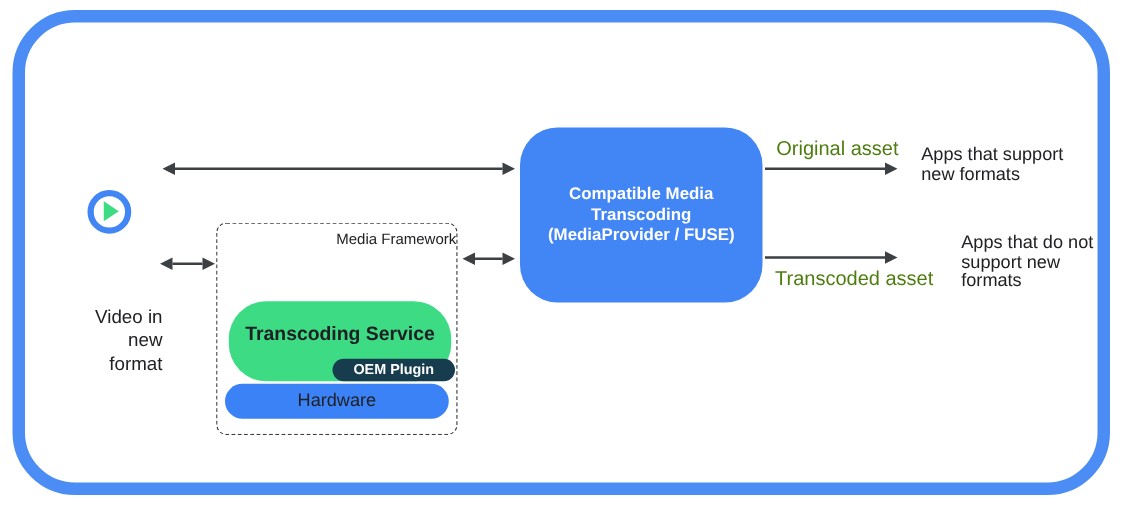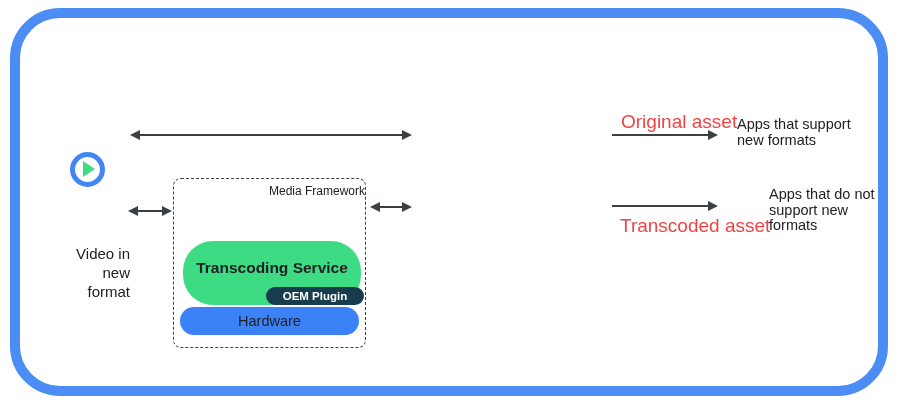--- a/index.html
+++ b/index.html
@@ -155,22 +155,22 @@
     color: #ffffff;
     font-weight: bold;
     font-size: 13.5px;
     line-height: 16.5px;
     text-align: center;
   }
 
   
   .flow-label {
     position: absolute;
-    color: #ef4444;
-    font-size: 19px;
+    color: #4d7c0f;
+    font-size: 16px;
   }
   .apps-label {
     position: absolute;
     font-size: 14.5px;
     line-height: 15.5px;
   }
 </style>
 </head>
 <body>
 
@@ -197,20 +197,25 @@
     <div class="oem-badge">
       <span>OEM Plugin</span>
     </div>
     <div class="layer layer-hardware">
       <span>Hardware</span>
     </div>
   </div>
 
   <div class="arrow head-l head-r" style="left:380px; top:205.75px; width:22px;"></div>
 
+  <div class="transcoder">
+    <div class="transcoder-label preline">Compatible Media
+Transcoding
+(MediaProvider / FUSE)</div>
+  </div>
 
   <div class="flow-label" style="left:621px; top:111px;">Original asset</div>
   <div class="arrow head-r" style="left:612px; top:133.75px; width:96px;"></div>
   <div class="apps-label preline" style="left:737px; top:117px;">Apps that support
 new formats</div>
 
   <div class="arrow head-r" style="left:612px; top:204.75px; width:96px;"></div>
   <div class="flow-label" style="left:620px; top:215px;">Transcoded asset</div>
   <div class="apps-label preline" style="left:737px; top:187px;margin-left:32px;">Apps that do not
 support new formats</div>

